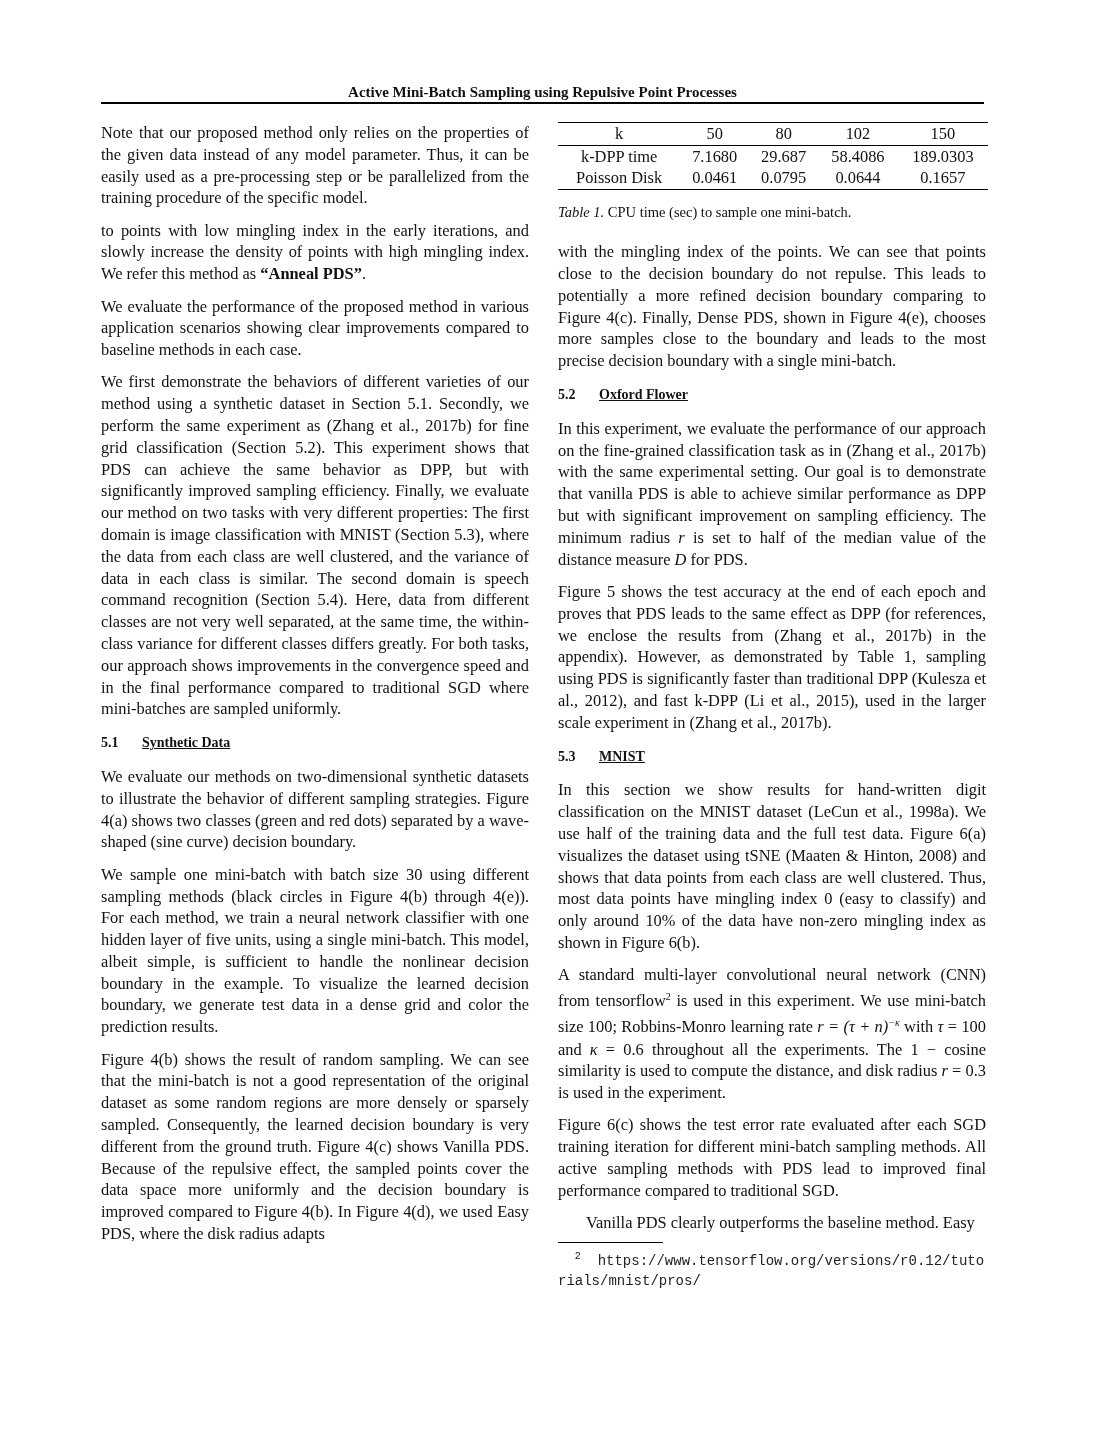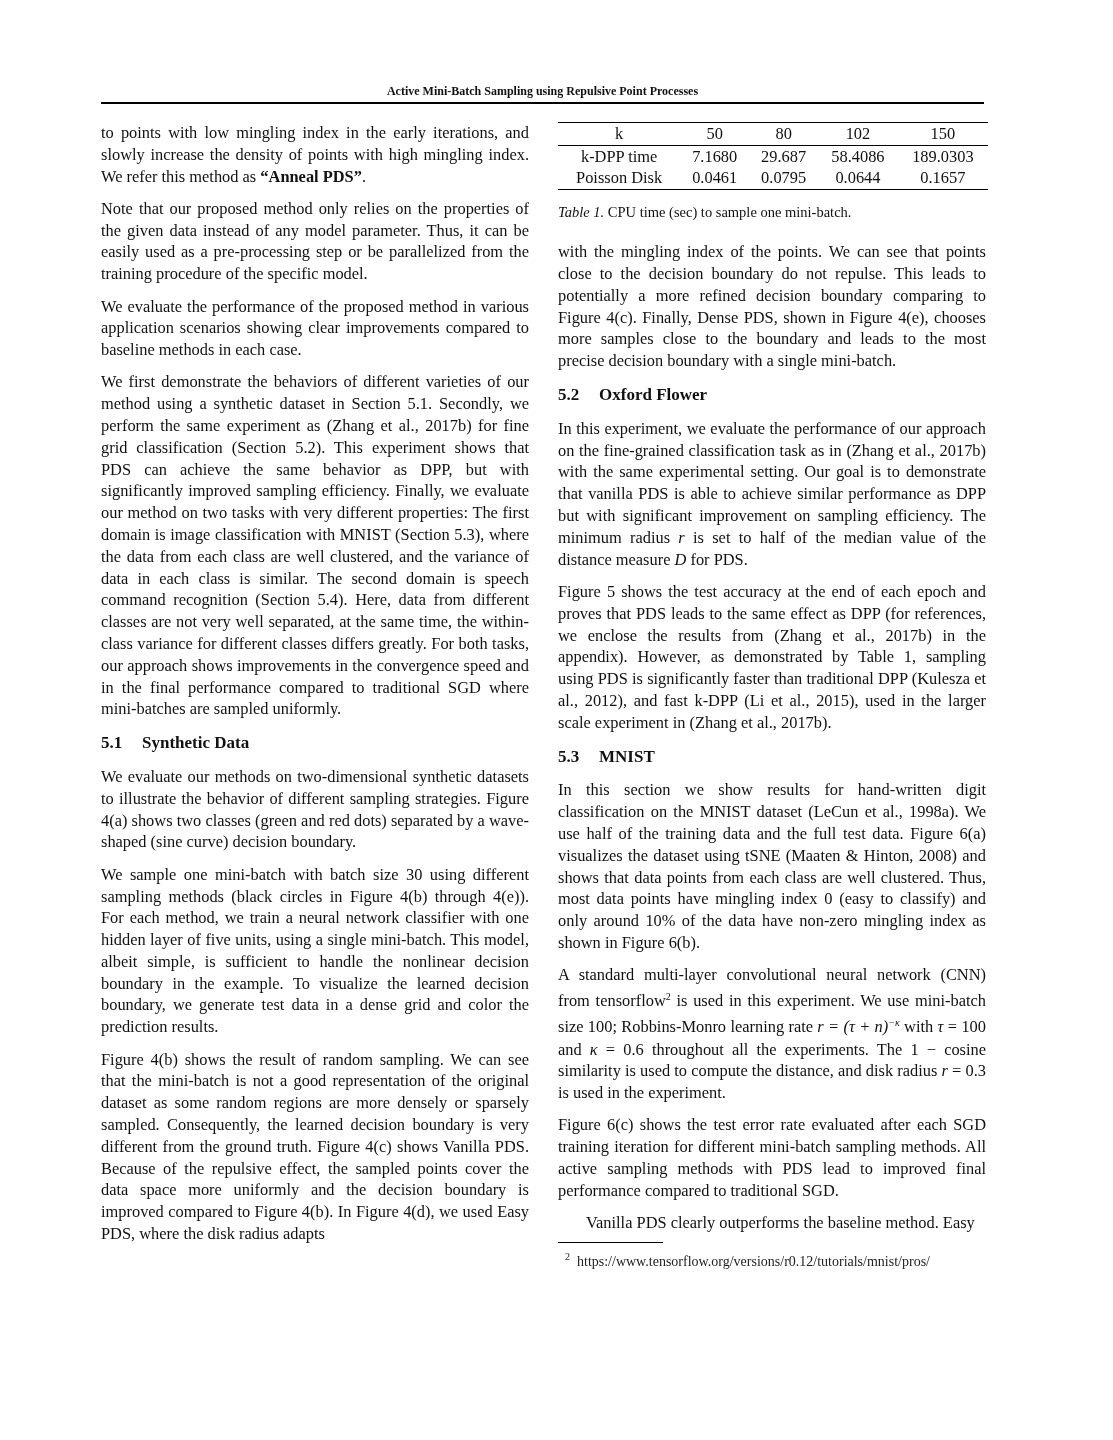--- a/index.html
+++ b/index.html
@@ -1,48 +1,48 @@
 <!DOCTYPE html>
 <html><head>
 <meta charset="utf-8">
 <style>
   html, body { margin: 0; padding: 0; background: #ffffff; }
   body { width: 1113px; height: 1440px; position: relative; overflow: hidden;
          font-family: "Liberation Serif", "DejaVu Serif", serif; color: #111; }
   .running-head { position: absolute; left: 101px; top: 84px; width: 883px; text-align: center;
-         font-weight: bold; font-size: 12px; }
+         font-weight: bold; font-size: 15px; }
   .head-rule { position: absolute; left: 101px; top: 102px; width: 883px; height: 0; border-top: 2px solid #000; }
   .col { position: absolute; top: 122px; width: 428px; font-size: 16.4px; line-height: 21.8px; }
   .col.left { left: 101px; }
   .col.right { left: 558px; }
   p { margin: 0 0 10.5px 0; text-align: justify; hyphens: none; }
   h2 { font-size: 21px; margin: 11px 0 10px 0; font-weight: bold; }
-  h3 { font-size: 17px; margin: 12px 0 12px 0; font-weight: bold; }
+  h3 { font-size: 14px; margin: 12px 0 12px 0; font-weight: bold; text-decoration: underline; }
   .secnum { display: inline-block; width: 33px; }
   .subnum { display: inline-block; width: 41px; }
   table.t1 { border-collapse: collapse; width: 430px; font-size: 16.4px; margin-top: 0; }
   table.t1 td { padding: 0 4px; text-align: center; line-height: 21.5px; }
   table.t1 tr.hdr td { border-bottom: 1px solid #000; }
   table.t1 { border-top: 1px solid #000; border-bottom: 1px solid #000; }
   .caption { font-size: 14.5px; margin: 12px 0 18px 0; }
   .caption i { font-style: italic; }
   .math { font-style: italic; }
   .footrule { width: 105px; border-top: 1px solid #000; margin: 8px 0 4px 0; }
-  .footnote { font-family: Liberation Serif, serif; font-size: 14px; line-height: 20px; color: #222; }
+  .footnote { font-family: Liberation Mono, monospace; font-size: 14px; line-height: 20px; color: #222; }
   sup { font-size: 10px; }
 </style>
 </head>
 <body>
 
 <div class="running-head">Active Mini-Batch Sampling using Repulsive Point Processes</div>
 <div class="head-rule"></div>
 
 <div class="col left">
+  <p>Note that our proposed method only relies on the properties of the given data instead of any model parameter. Thus, it can be easily used as a pre-processing step or be parallelized from the training procedure of the specific model.</p>
   <p><span>to points with low mingling index in the early iterations, and slowly increase the density of points with high mingling index. We refer this method as </span><b>“Anneal PDS”</b><span>.</span></p>
-  <p>Note that our proposed method only relies on the properties of the given data instead of any model parameter. Thus, it can be easily used as a pre-processing step or be parallelized from the training procedure of the specific model.</p>
   <p>We evaluate the performance of the proposed method in various application scenarios showing clear improvements compared to baseline methods in each case.</p>
   <p>We first demonstrate the behaviors of different varieties of our method using a synthetic dataset in Section 5.1. Secondly, we perform the same experiment as (Zhang et al., 2017b) for fine grid classification (Section 5.2). This experiment shows that PDS can achieve the same behavior as DPP, but with significantly improved sampling efficiency. Finally, we evaluate our method on two tasks with very different properties: The first domain is image classification with MNIST (Section 5.3), where the data from each class are well clustered, and the variance of data in each class is similar. The second domain is speech command recognition (Section 5.4). Here, data from different classes are not very well separated, at the same time, the within-class variance for different classes differs greatly. For both tasks, our approach shows improvements in the convergence speed and in the final performance compared to traditional SGD where mini-batches are sampled uniformly.</p>
   <h3><span class="subnum">5.1</span><span>Synthetic Data</span></h3>
   <p>We evaluate our methods on two-dimensional synthetic datasets to illustrate the behavior of different sampling strategies. Figure 4(a) shows two classes (green and red dots) separated by a wave-shaped (sine curve) decision boundary.</p>
   <p>We sample one mini-batch with batch size 30 using different sampling methods (black circles in Figure 4(b) through 4(e)). For each method, we train a neural network classifier with one hidden layer of five units, using a single mini-batch. This model, albeit simple, is sufficient to handle the nonlinear decision boundary in the example. To visualize the learned decision boundary, we generate test data in a dense grid and color the prediction results.</p>
   <p>Figure 4(b) shows the result of random sampling. We can see that the mini-batch is not a good representation of the original dataset as some random regions are more densely or sparsely sampled. Consequently, the learned decision boundary is very different from the ground truth. Figure 4(c) shows Vanilla PDS. Because of the repulsive effect, the sampled points cover the data space more uniformly and the decision boundary is improved compared to Figure 4(b). In Figure 4(d), we used Easy PDS, where the disk radius adapts</p>
 </div>
 
 <div class="col right">
   <table class="t1">

